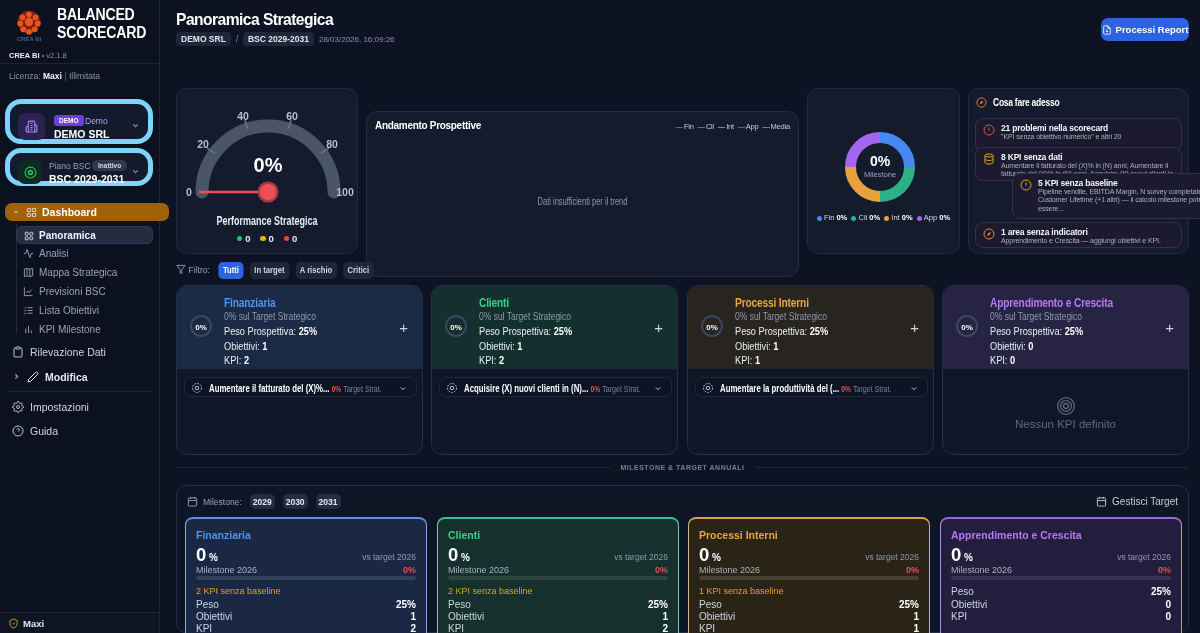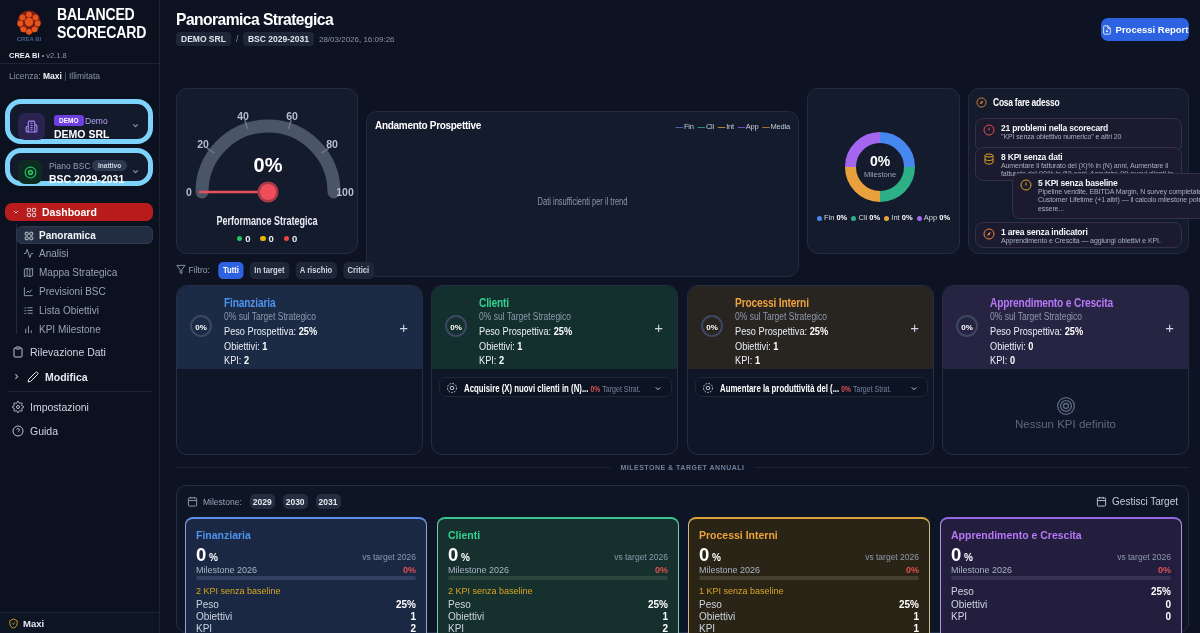--- a/index.html
+++ b/index.html
@@ -20,21 +20,21 @@
 .scard2 { top:148px; height:38px; }
 .ic-company { position:absolute; left:8px; top:9px; width:27px; height:27px; background:#2c2250; border-radius:7px; display:flex; align-items:center; justify-content:center; }
 .badge-demo { position:absolute; left:44px; top:11px; background:#6d3ee0; color:#fff; font-size:6.5px; font-weight:bold; padding:2px 5px; border-radius:3px; }
 .demo-txt { position:absolute; left:75px; top:12px; color:#b9a6f2; font-size:8.5px; }
 .scompany { position:absolute; left:44px; top:24px; color:#fff; font-weight:bold; font-size:10.5px; }
 .chev { position:absolute; right:8px; color:#8a94a8; }
 .ic-bsc { position:absolute; left:8px; top:7px; width:24px; height:24px; background:#0e2b22; border-radius:7px; display:flex; align-items:center; justify-content:center; }
 .piano-lbl { position:absolute; left:39px; top:8px; color:#93a0b5; font-size:8.5px; }
 .badge-inattivo { position:absolute; left:82px; top:7px; background:#2e3950; color:#cdd6e4; font-size:6.5px; font-weight:bold; padding:2px 6px; border-radius:7px; }
 .sbsc { position:absolute; left:39px; top:20px; color:#fff; font-weight:bold; font-size:10.5px; }
-.menu-dash { position:absolute; left:5px; top:203px; width:148px; height:18px; background:#b91c1c; border-radius:7px; color:#fff; font-weight:bold; font-size:10.5px; line-height:18px; }
+.menu-dash { position:absolute; left:5px; top:203px; width:164px; height:18px; background:#a16207; border-radius:7px; color:#fff; font-weight:bold; font-size:10.5px; line-height:18px; }
 .mi { position:absolute; color:#97a2b6; font-size:10px; }
 .mi .lbl { position:absolute; left:28px; top:0; line-height:18px; white-space:nowrap; }
 .sub-sel { position:absolute; left:16px; top:226px; width:137px; height:18px; background:#232d41; border:1px solid #2f3a52; border-radius:6px; color:#f2f5fa; font-weight:bold; font-size:10px; }
 .treeline { position:absolute; left:16px; top:224px; height:110px; border-left:1px solid #222b3e; }
 .sdiv2 { position:absolute; left:8px; top:391px; width:144px; border-top:1px solid #1c2436; }
 .sfoot { position:absolute; left:0; top:612px; width:159px; height:21px; border-top:1px solid #1c2436; background:#0d1424; }
 
 
 .h1 { position:absolute; left:15px; top:10px; font-size:17px; font-weight:bold; color:#fff; letter-spacing:-0.6px; transform:scaleX(0.92); transform-origin:left; }
 .crumbs { position:absolute; left:15px; top:32px; height:12px; font-size:8.5px; color:#8a94a8; }
@@ -226,20 +226,30 @@
 
   <div class="pcard" style="left:15px;">
     <div class="phead" style="background:#1b2a45;"></div>
     <div class="pcircle">0%</div>
     <div class="ptitle" style="color:#4e94ee;">Finanziaria</div>
     <div class="psub">0% sul Target Strategico</div>
     <div class="pline" style="top:39px;">Peso Prospettiva: <b>25%</b></div>
     <div class="pline" style="top:54px;">Obiettivi: <b>1</b></div>
     <div class="pline" style="top:68px;">KPI: <b>2</b></div>
     <div class="pplus">+</div>
+    <div class="obj-row">
+        <svg style="position:absolute;left:6px;top:4px;" width="12" height="12" viewBox="0 0 24 24" fill="none" stroke="#c3cbd8" stroke-width="2">
+          <circle cx="12" cy="12" r="9" stroke-dasharray="3.5 2.5"></circle>
+          <circle cx="12" cy="12" r="3.5"></circle>
+        </svg>
+        <svg style="position:absolute;right:8px;top:6px;" width="10" height="9" viewBox="0 0 24 24" fill="none" stroke="#c3cbd8" stroke-width="2.6">
+          <path d="M6 9l6 6 6-6"></path>
+        </svg>
+        <span class="ot">Aumentare il fatturato del (X)%... <span class="pct">0%</span> <span class="tgt">Target Strat.</span></span>
+      </div>
   </div>
   <div class="pcard" style="left:270px;">
     <div class="phead" style="background:#14302e;"></div>
     <div class="pcircle">0%</div>
     <div class="ptitle" style="color:#35cf8f;">Clienti</div>
     <div class="psub">0% sul Target Strategico</div>
     <div class="pline" style="top:39px;">Peso Prospettiva: <b>25%</b></div>
     <div class="pline" style="top:54px;">Obiettivi: <b>1</b></div>
     <div class="pline" style="top:68px;">KPI: <b>2</b></div>
     <div class="pplus">+</div>

